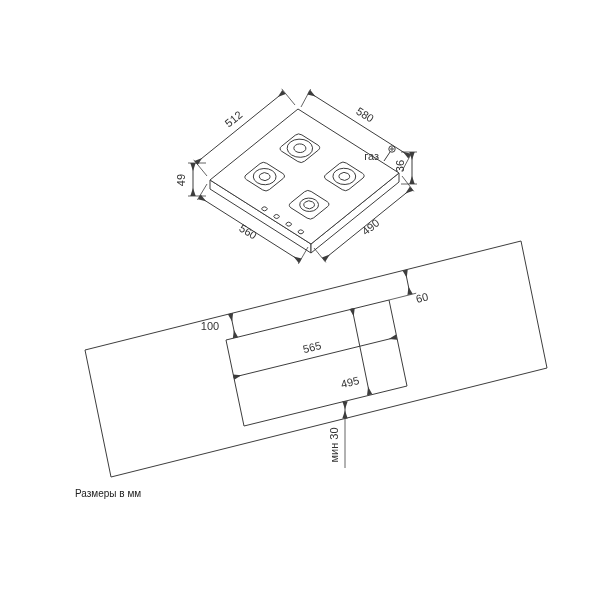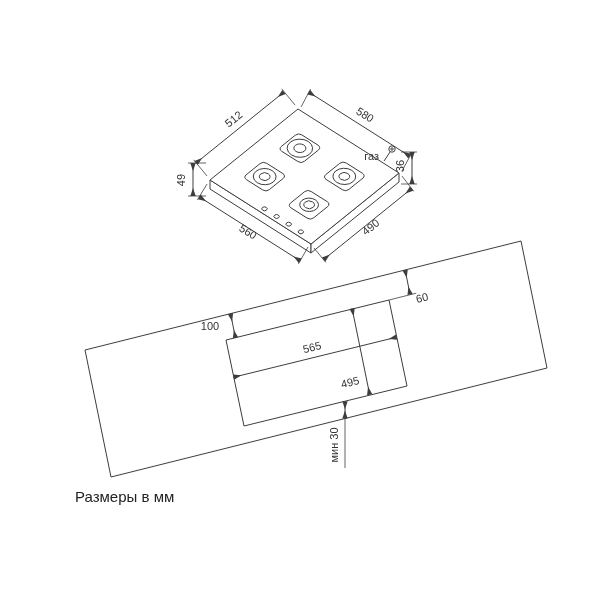--- a/index.html
+++ b/index.html
@@ -10,21 +10,21 @@
     overflow:hidden;
     font-family:"Liberation Sans", sans-serif;
   }
   svg{position:absolute;left:0;top:0;}
   .ln{stroke:#3d3d3d;stroke-width:1;fill:none;}
   .thin{stroke:#3d3d3d;stroke-width:0.8;fill:none;}
   .face{stroke:#3d3d3d;stroke-width:1;fill:#ffffff;}
   .dim{font-size:11px;fill:#333333;}
   .caption{
     position:absolute;left:75px;top:488px;
-    font-size:15px;color:#222222;text-align:right;
+    font-size:10px;color:#222222;text-align:right;
   }
 </style>
 </head>
 <body>
 
 <div class="canvas">
   <svg width="600" height="600" viewBox="0 0 600 600">
     <defs>
       <marker id="aE" markerUnits="userSpaceOnUse" markerWidth="9" markerHeight="7" refX="8.5" refY="3.5" orient="auto">
         <path d="M0.5,3.5 L8.5,0.8 L8.5,6.2 z" fill="#3d3d3d"></path>

